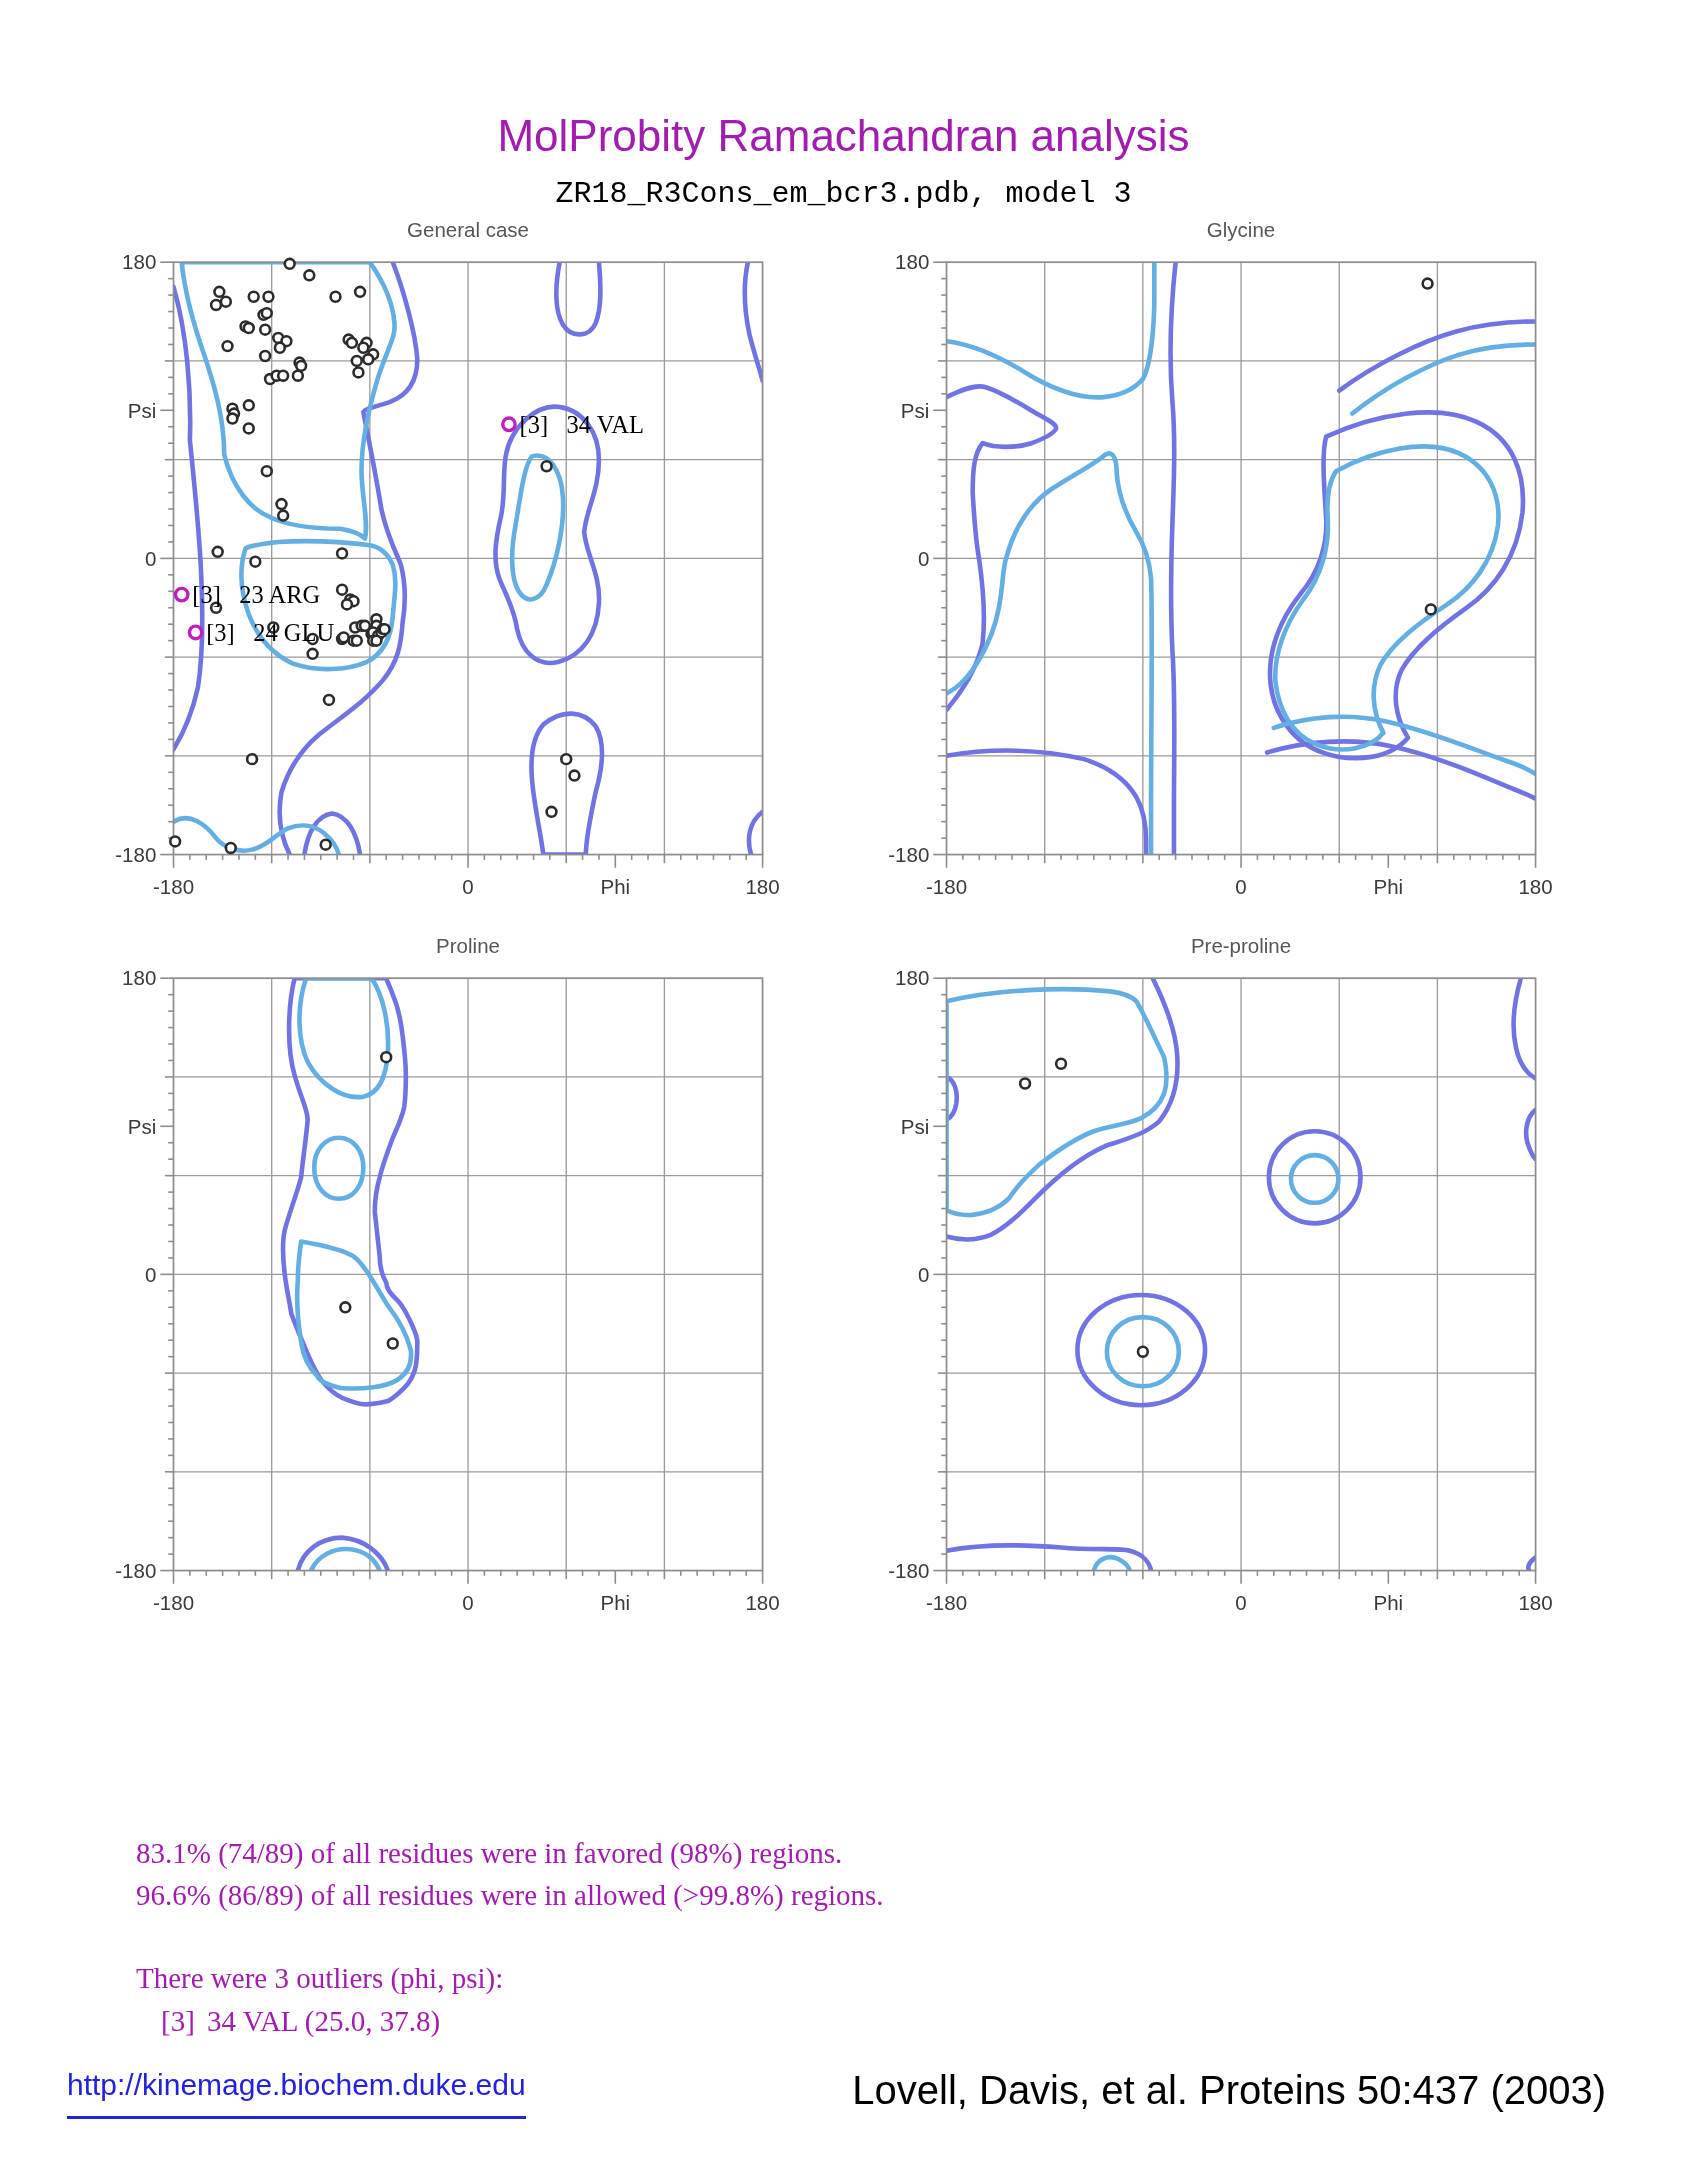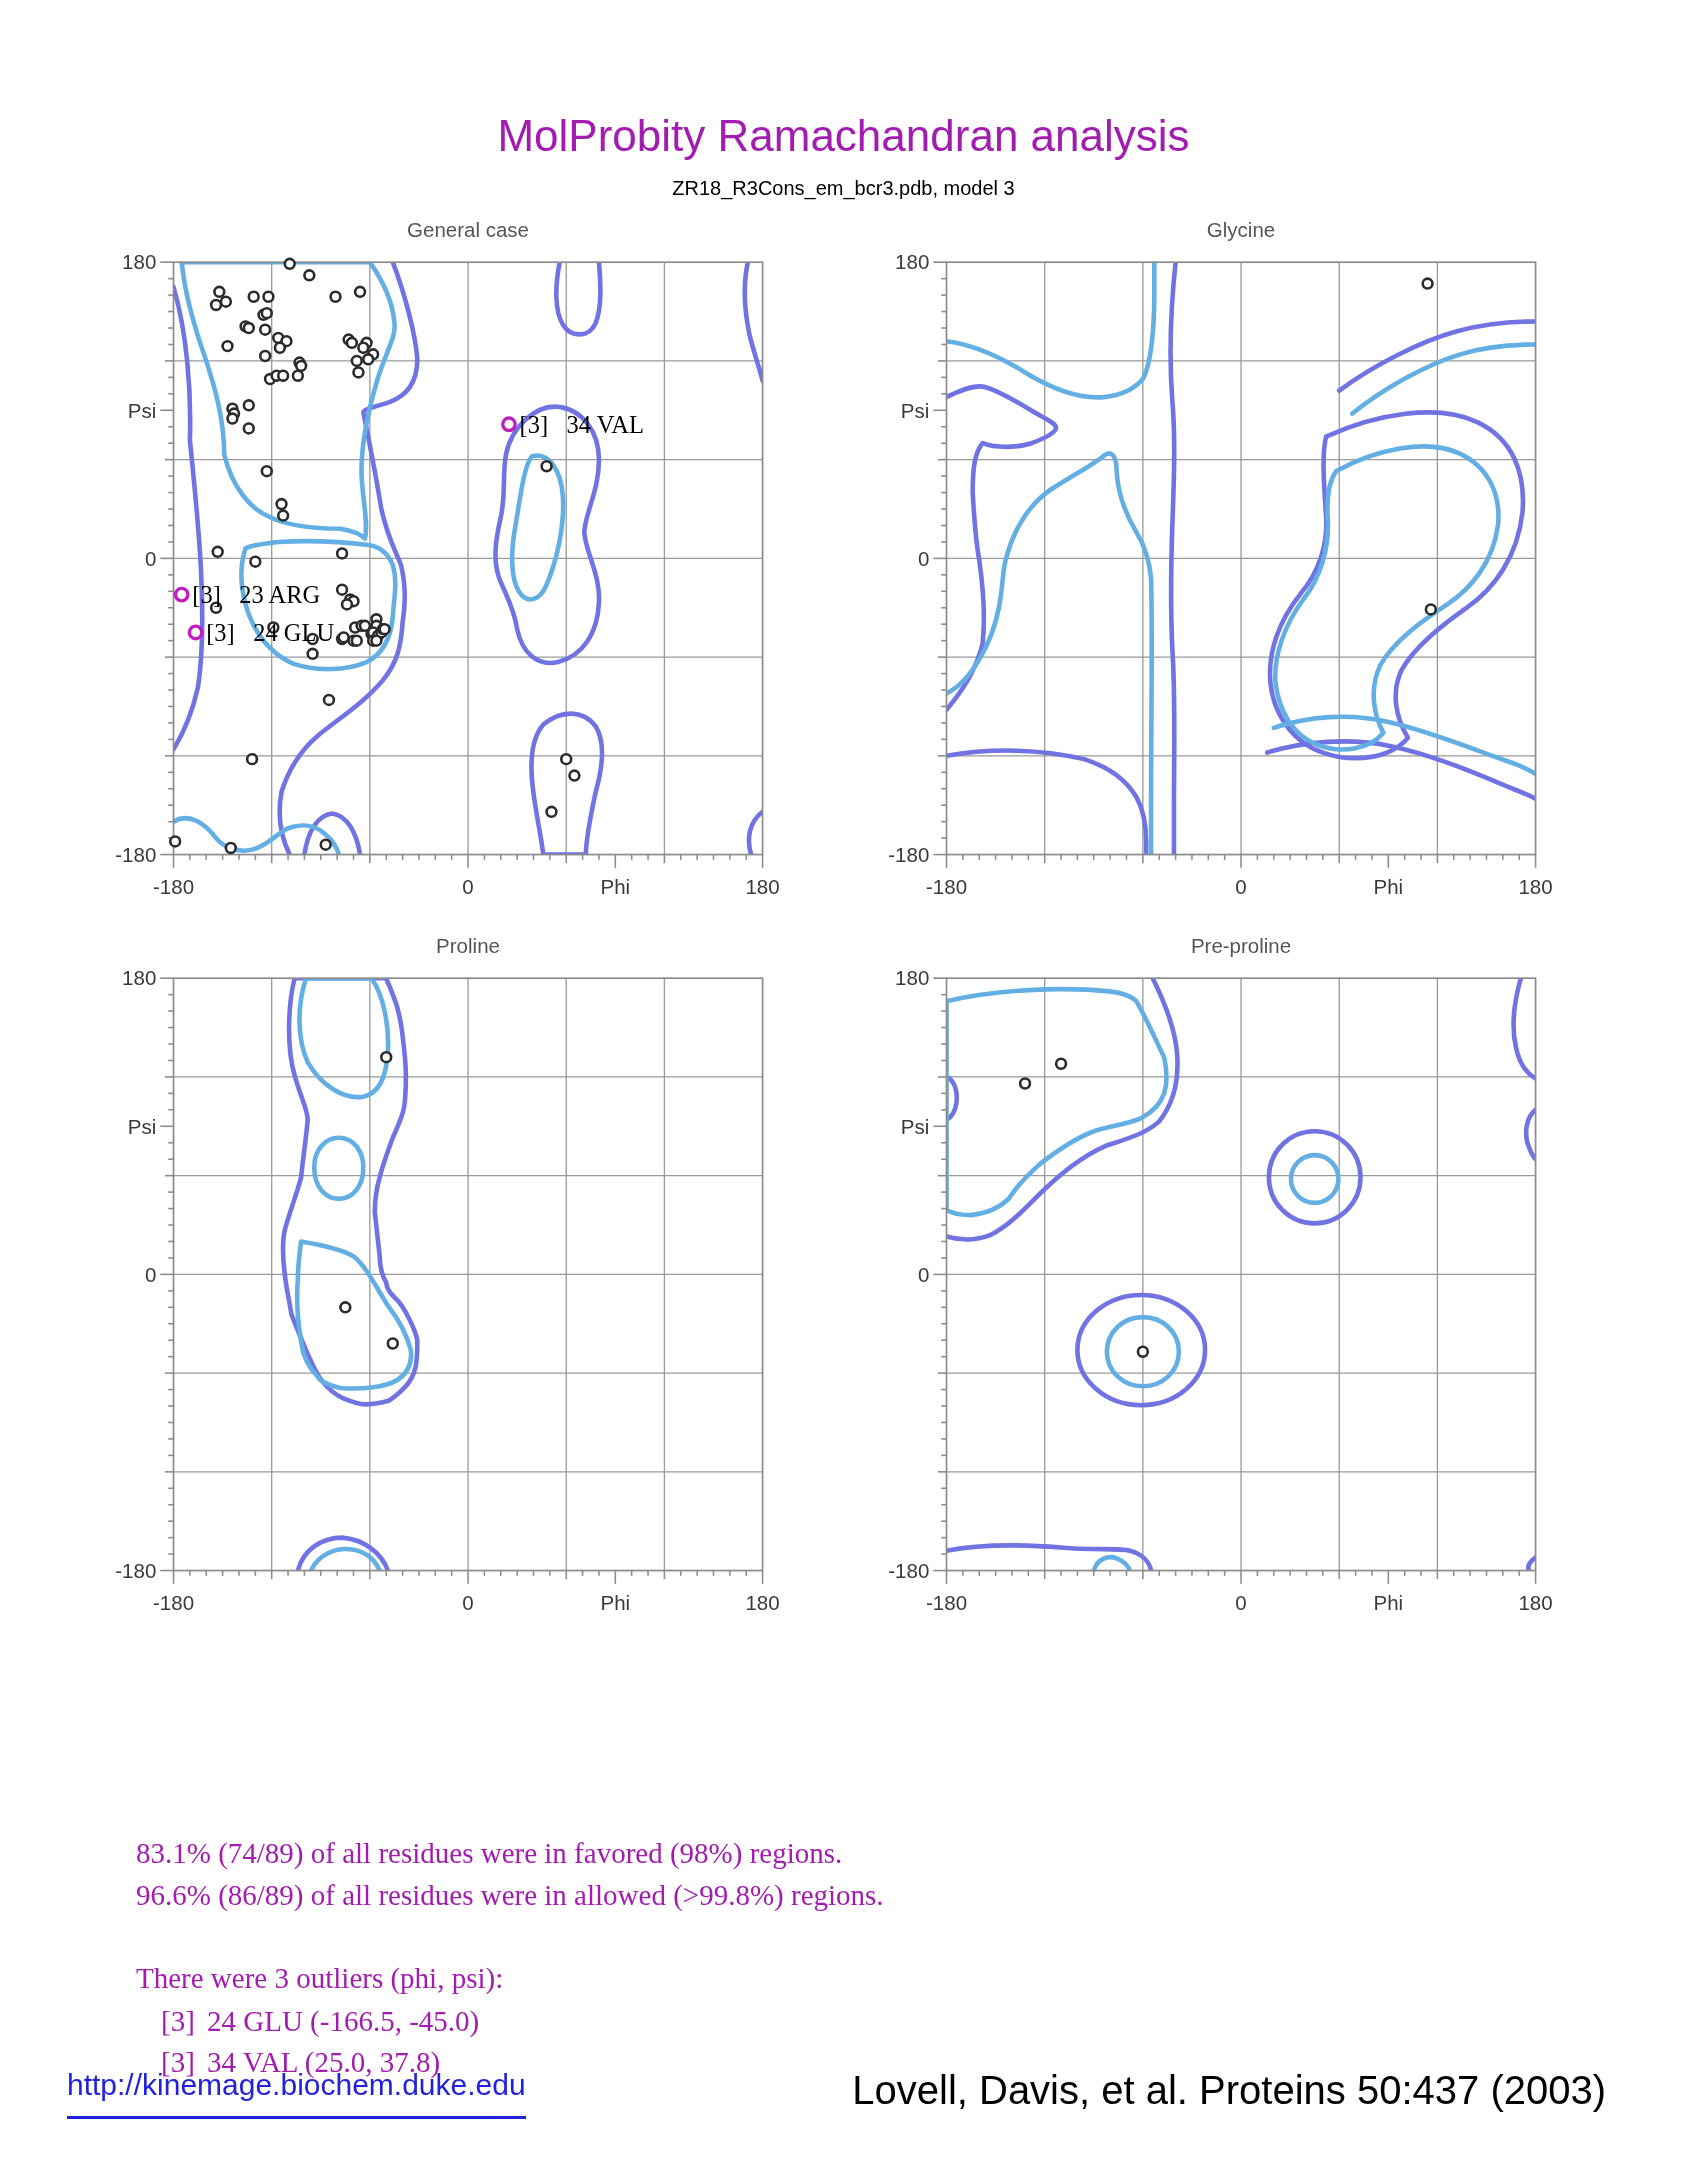--- a/index.html
+++ b/index.html
@@ -1,21 +1,21 @@
 <!DOCTYPE html>
 <html style="font-size:10.6px"><head>
 <meta charset="utf-8">
 <style>
   html,body{margin:0;padding:0;background:#ffffff;}
   .page{position:relative;width:1687px;height:2183px;background:#ffffff;overflow:hidden;
         font-family:"Liberation Sans",sans-serif;}
   .main-title{position:absolute;left:0;top:111px;width:100%;text-align:center;
         font-size:44px;font-weight:400;color:#a21caf;}
   .subtitle{position:absolute;left:0;top:177px;width:100%;text-align:center;
-        font-family:Liberation Sans, sans-serif;font-size:20px;color:#000;}
+        font-family:Liberation Mono, monospace;font-size:30px;color:#000;}
   .chart-svg{position:absolute;}
   .stats{position:absolute;left:136px;top:1794px;font-family:"Liberation Serif",serif;
         font-size:29px;color:#a21caf;margin-top:43px;}
   .stats .line{margin:0 0 9.3px 0;}
   .outlier-header{margin-top:50px;margin-bottom:9.3px;}
   .outlier-row{margin:0 0 8.6px 0;}
   .outlier-row .br{display:inline-block;margin-left:25px;width:46px;}
   .footer-link{position:absolute;left:67px;top:2068px;font-size:30px;color:#2222DD;
         text-decoration:none;border-bottom:3.3px solid #2222DD;padding-bottom:14px;}
   .footer-cite{position:absolute;right:81px;top:2068px;font-size:40px;color:#000;}
@@ -599,23 +599,20 @@
           <circle cx="120" cy="227" r="3" fill="#ffffff" stroke="#2B2B2B" stroke-width="2.6" vector-effect="non-scaling-stroke"></circle>
         </g>
       </svg>
     </div>
 
   <div class="stats">
     <div class="line">83.1% (74/89) of all residues were in favored (98%) regions.</div>
     <div class="line">96.6% (86/89) of all residues were in allowed (&gt;99.8%) regions.</div>
     <div class="outlier-header">There were 3 outliers (phi, psi):</div>
     <div class="outlier-row">
-      <span class="br">[3]</span><span>24 GLU (-166.5, -45.0)</span>
-    </div>
-    <div class="outlier-row">
       <span class="br">[3]</span><span>34 VAL (25.0, 37.8)</span>
     </div>
   </div>
 
   <a class="footer-link" href="#">http://kinemage.biochem.duke.edu</a>
   <div class="footer-cite">Lovell, Davis, et al. Proteins 50:437 (2003)</div>
 </div>
 
 
 </body></html>

